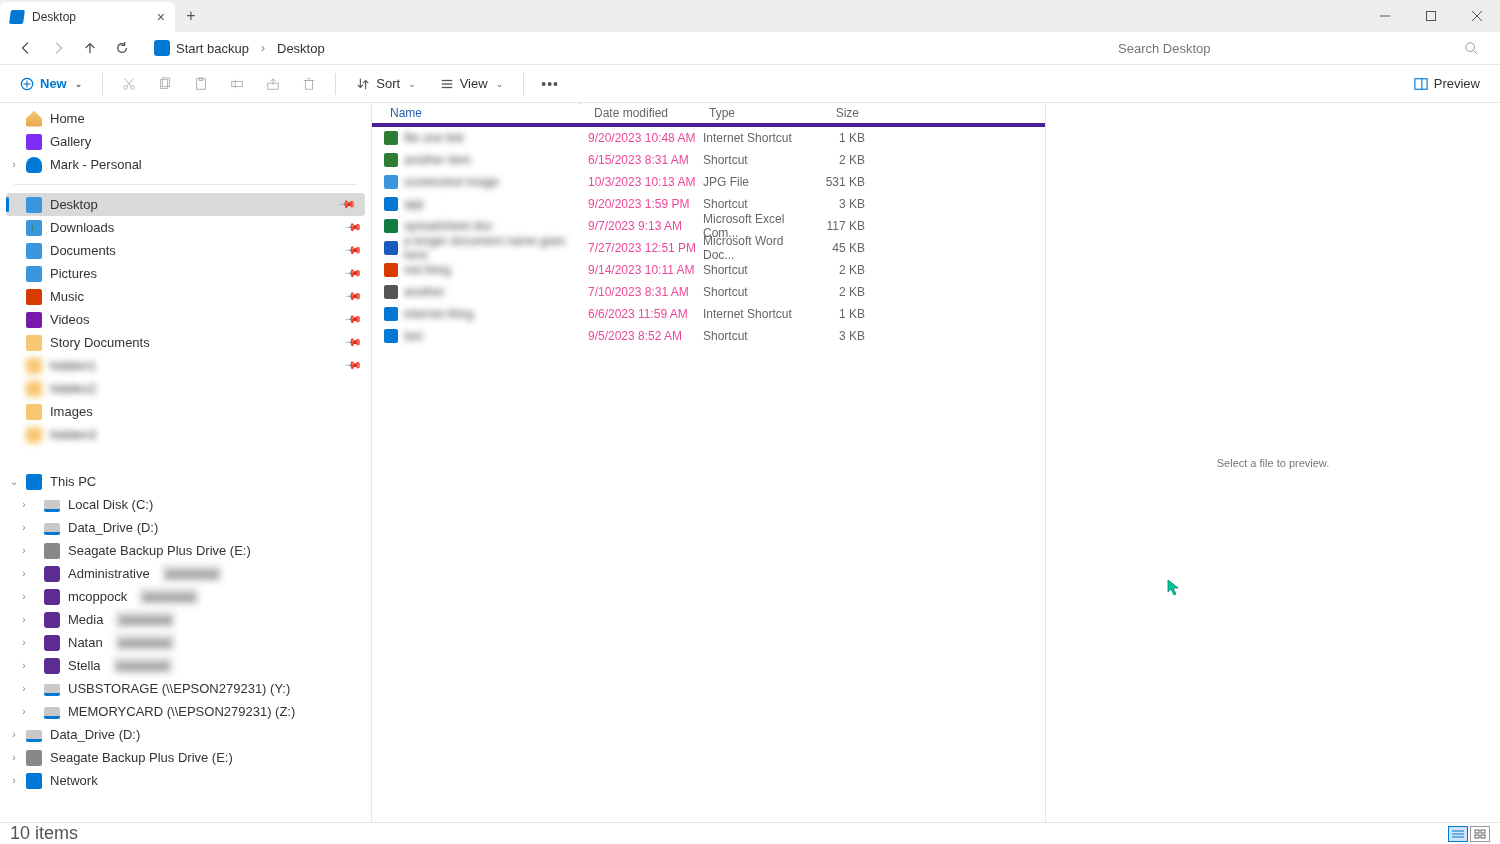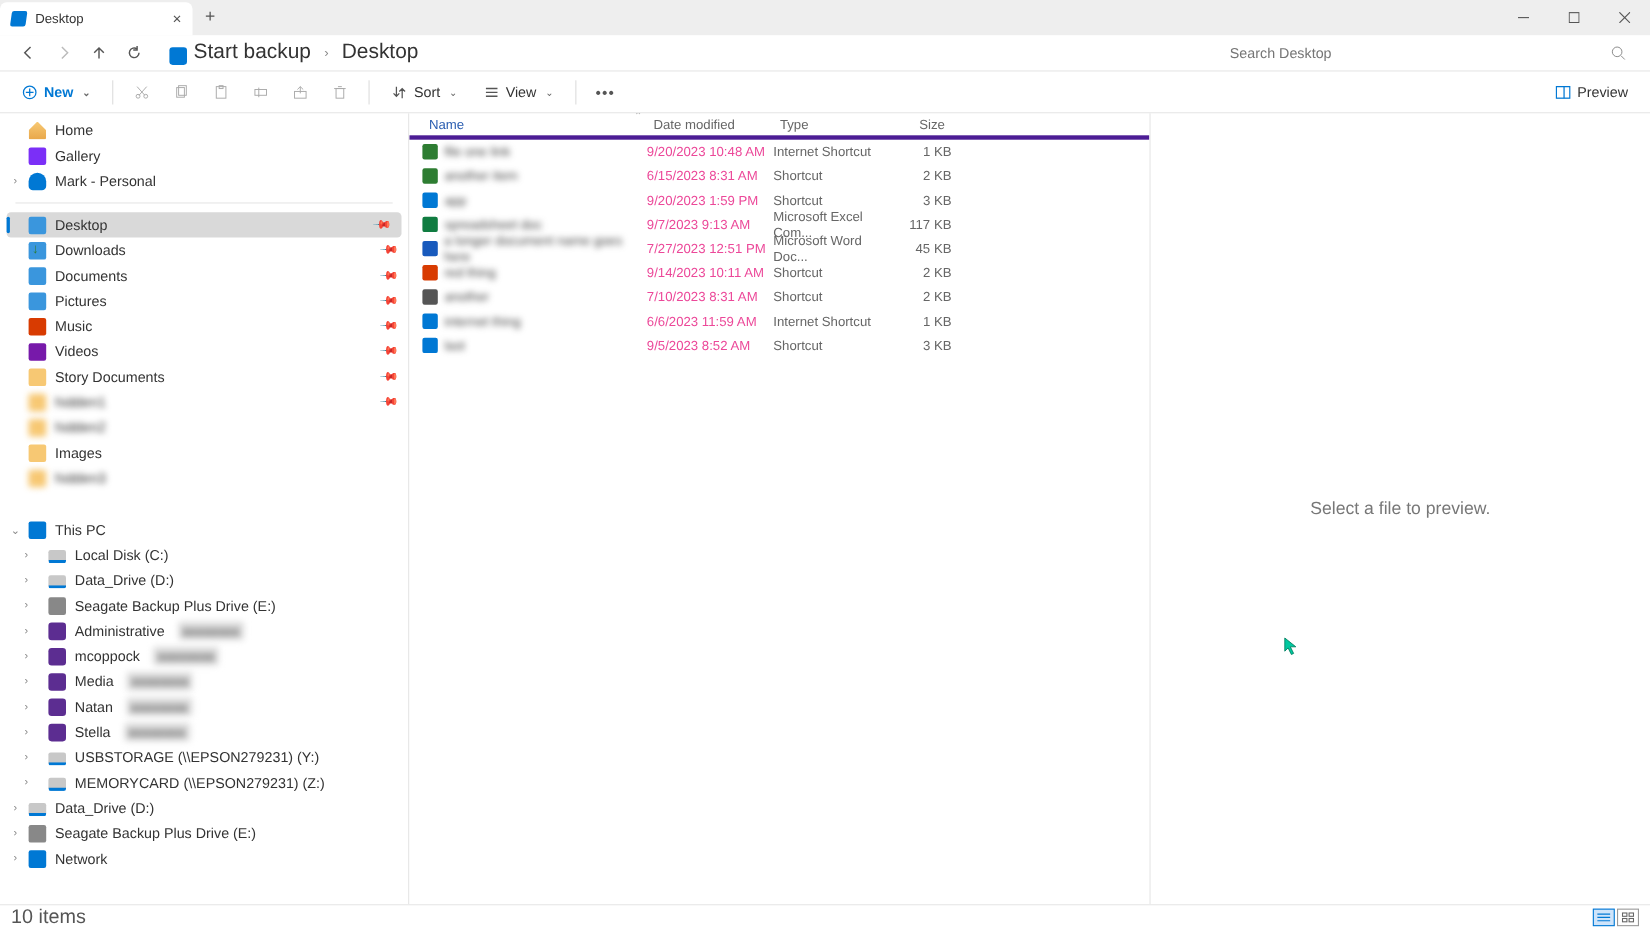--- a/index.html
+++ b/index.html
@@ -14,21 +14,21 @@
 .new-tab { width:32px; display:flex; align-items:center; justify-content:center; color:#555; font-size:16px; cursor:pointer; }
 .win-controls { margin-left:auto; display:flex; }
 .win-btn { width:46px; display:flex; align-items:center; justify-content:center; color:#555; }
 .win-btn svg { width:10px; height:10px; }
 
 
 .navbar { height:33px; border-bottom:1px solid #e6e6e6; display:flex; align-items:center; padding:0 12px; gap:4px; }
 .nav-btn { width:28px; height:28px; display:flex; align-items:center; justify-content:center; color:#555; border-radius:4px; }
 .nav-btn svg { width:14px; height:14px; }
 .breadcrumb { display:flex; align-items:center; gap:6px; margin-left:8px; flex:1; }
-.bc-seg { display:flex; align-items:flex-end; gap:6px; padding:4px 6px; border-radius:4px; font-size:19px; }
+.bc-seg { display:flex; align-items:center; gap:6px; padding:4px 6px; border-radius:4px; font-size:13px; }
 .bc-icon { width:16px; height:16px; background:#0078d4; border-radius:3px; position:relative; }
 .bc-chev { color:#888; }
 .search { width:380px; height:30px; background:#fff; border:none; display:flex; align-items:center; padding:0 10px; gap:0; color:#888; }
 .search input { border:none; outline:none; flex:1; font-size:13px; background:transparent; }
 
 
 .toolbar { height:38px; border-bottom:1px solid #e6e6e6; display:flex; align-items:center; padding:0 12px; gap:8px; }
 .tbtn { display:flex; align-items:center; gap:6px; padding:4px 8px; border-radius:4px; font-size:13px; color:#333; }
 .tbtn svg { width:14px; height:14px; }
 .tbtn.icon-only { padding:4px; width:28px; justify-content:center; }
@@ -64,21 +64,21 @@
 .ic-disk { width:16px;height:12px;margin-top:2px;background:#c8c8c8;border-bottom:3px solid #0078d4;border-radius:2px; }
 .ic-net { background:#5c2d91; border-radius:3px; }
 .ic-ext { background:#888; border-radius:2px; }
 .blurred { filter:blur(3px); }
 .side-item.lvl2 { padding-left:44px; }
 .side-item.lvl2 .expand { left:18px; }
 
 
 .files { flex:1; display:flex; }
 .file-list { flex:1; overflow:auto; }
-.preview { width:455px; border-left:1px solid #e6e6e6; display:flex; align-items:center; justify-content:center; color:#777; font-size:16px; position:relative; }
+.preview { width:455px; border-left:1px solid #e6e6e6; display:flex; align-items:center; justify-content:center; color:#777; font-size:11px; position:relative; }
 .cols { display:flex; height:24px; align-items:center; padding-left:12px; color:#2a5db0; font-size:12px; border-bottom:4px solid #4c1d95; }
 .col { padding:0 6px; }
 .col.name { width:204px; }
 .col.date { width:115px; color:#666; }
 .col.type { width:98px; color:#666; }
 .col.size { width:64px; text-align:right; color:#666; }
 .cols .col.name { color:#2a5db0; }
 .row { display:flex; height:22px; align-items:center; padding-left:12px; font-size:12px; color:#444; }
 .row .name { width:204px; display:flex; align-items:center; gap:6px; }
 .row .name span.txt { filter:blur(3px); }
@@ -427,20 +427,29 @@
             <div class="name">
               <div class="fic" style="background: rgb(46, 125, 50);"></div>
               <span class="txt">another item</span>
             </div>
             <div class="date">6/15/2023 8:31 AM</div>
             <div class="type">Shortcut</div>
             <div class="size">2 KB</div>
           </div>
           <div class="row">
             <div class="name">
+              <div class="fic" style="background: rgb(58, 150, 221);"></div>
+              <span class="txt">screenshot image</span>
+            </div>
+            <div class="date">10/3/2023 10:13 AM</div>
+            <div class="type">JPG File</div>
+            <div class="size">531 KB</div>
+          </div>
+          <div class="row">
+            <div class="name">
               <div class="fic" style="background: rgb(0, 120, 212);"></div>
               <span class="txt">app</span>
             </div>
             <div class="date">9/20/2023 1:59 PM</div>
             <div class="type">Shortcut</div>
             <div class="size">3 KB</div>
           </div>
           <div class="row">
             <div class="name">
               <div class="fic" style="background: rgb(16, 124, 65);"></div>

